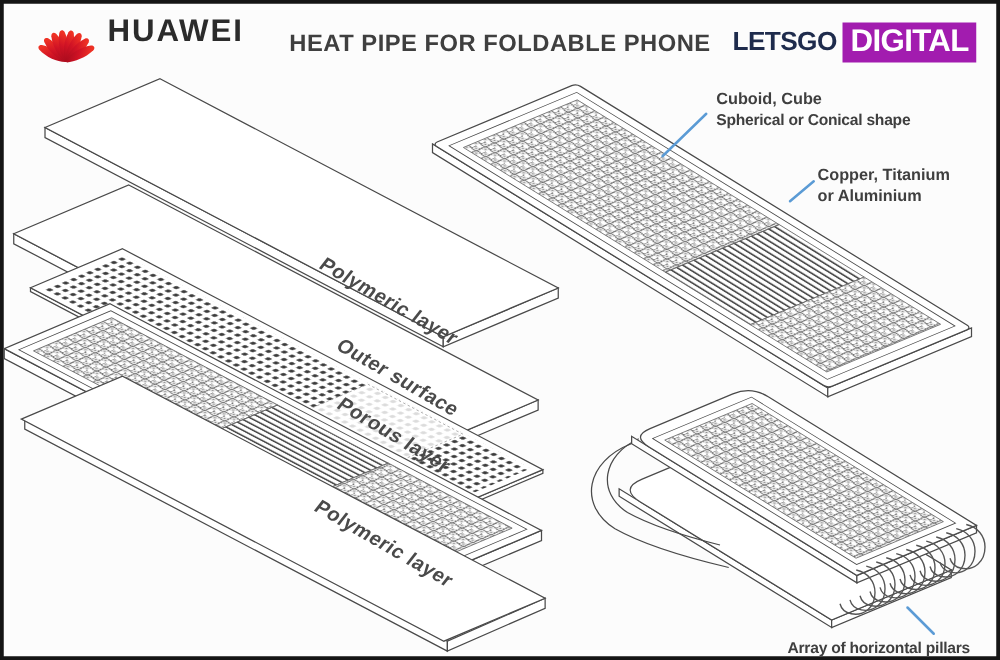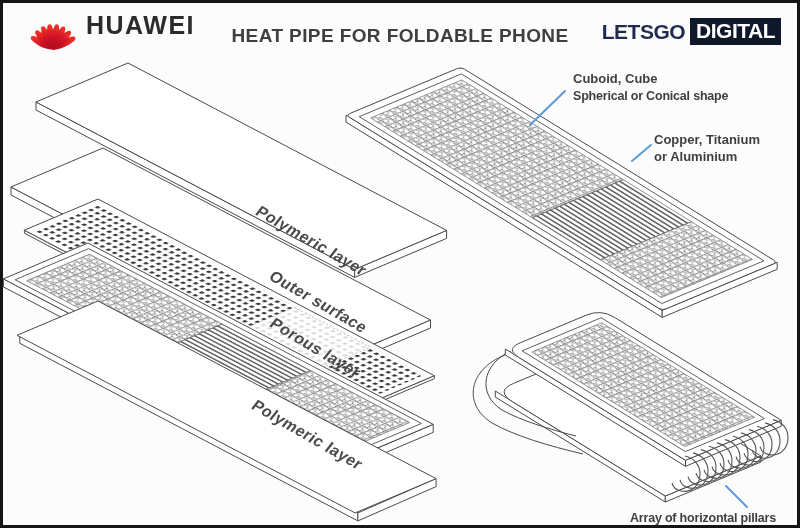--- a/index.html
+++ b/index.html
@@ -10,21 +10,21 @@
   }
   .hdr-brand{position:absolute;left:26px;top:8px;display:flex;align-items:flex-start;gap:9px;}
   .hdr-brand .word{font-size:25px;font-weight:700;color:#2b2b2b;letter-spacing:1.5px;}
   .page-title{
     position:absolute;left:0;right:0;top:22px;text-align:center;
     font-size:19px;font-weight:700;color:#3f3f3f;letter-spacing:.4px;
   }
   .letsgo{position:absolute;right:16px;top:15px;display:flex;align-items:center;}
   .letsgo .t1{font-size:21px;font-weight:800;color:#1e2b4c;letter-spacing:-.5px;}
   .letsgo .t2{
-    font-size:21px;font-weight:800;color:#ffffff;background:#0f172a;
+    font-size:25px;font-weight:800;color:#ffffff;background:#a21caf;
     letter-spacing:-.5px;padding:1px 6px 2px 6px;margin-left:5px;
   }
   svg.scene{position:absolute;left:0;top:0;}
   svg .ln{stroke:#4a4a4a;stroke-width:1;vector-effect:non-scaling-stroke;}
   svg .fw{fill:#ffffff;}
   svg text.layerlbl{font-family:"Liberation Sans",sans-serif;font-size:16px;font-weight:700;fill:#4a4a4a;letter-spacing:.4px;}
   svg text.ann{font-family:"Liberation Sans",sans-serif;font-size:13px;font-weight:700;fill:#3f3f3f;}
   svg text.ann2{font-family:"Liberation Sans",sans-serif;font-size:12.5px;font-weight:700;fill:#3f3f3f;letter-spacing:-.2px;}
   svg .leader{stroke:#5b9bd5;stroke-width:2;stroke-linecap:round;}
 </style>

